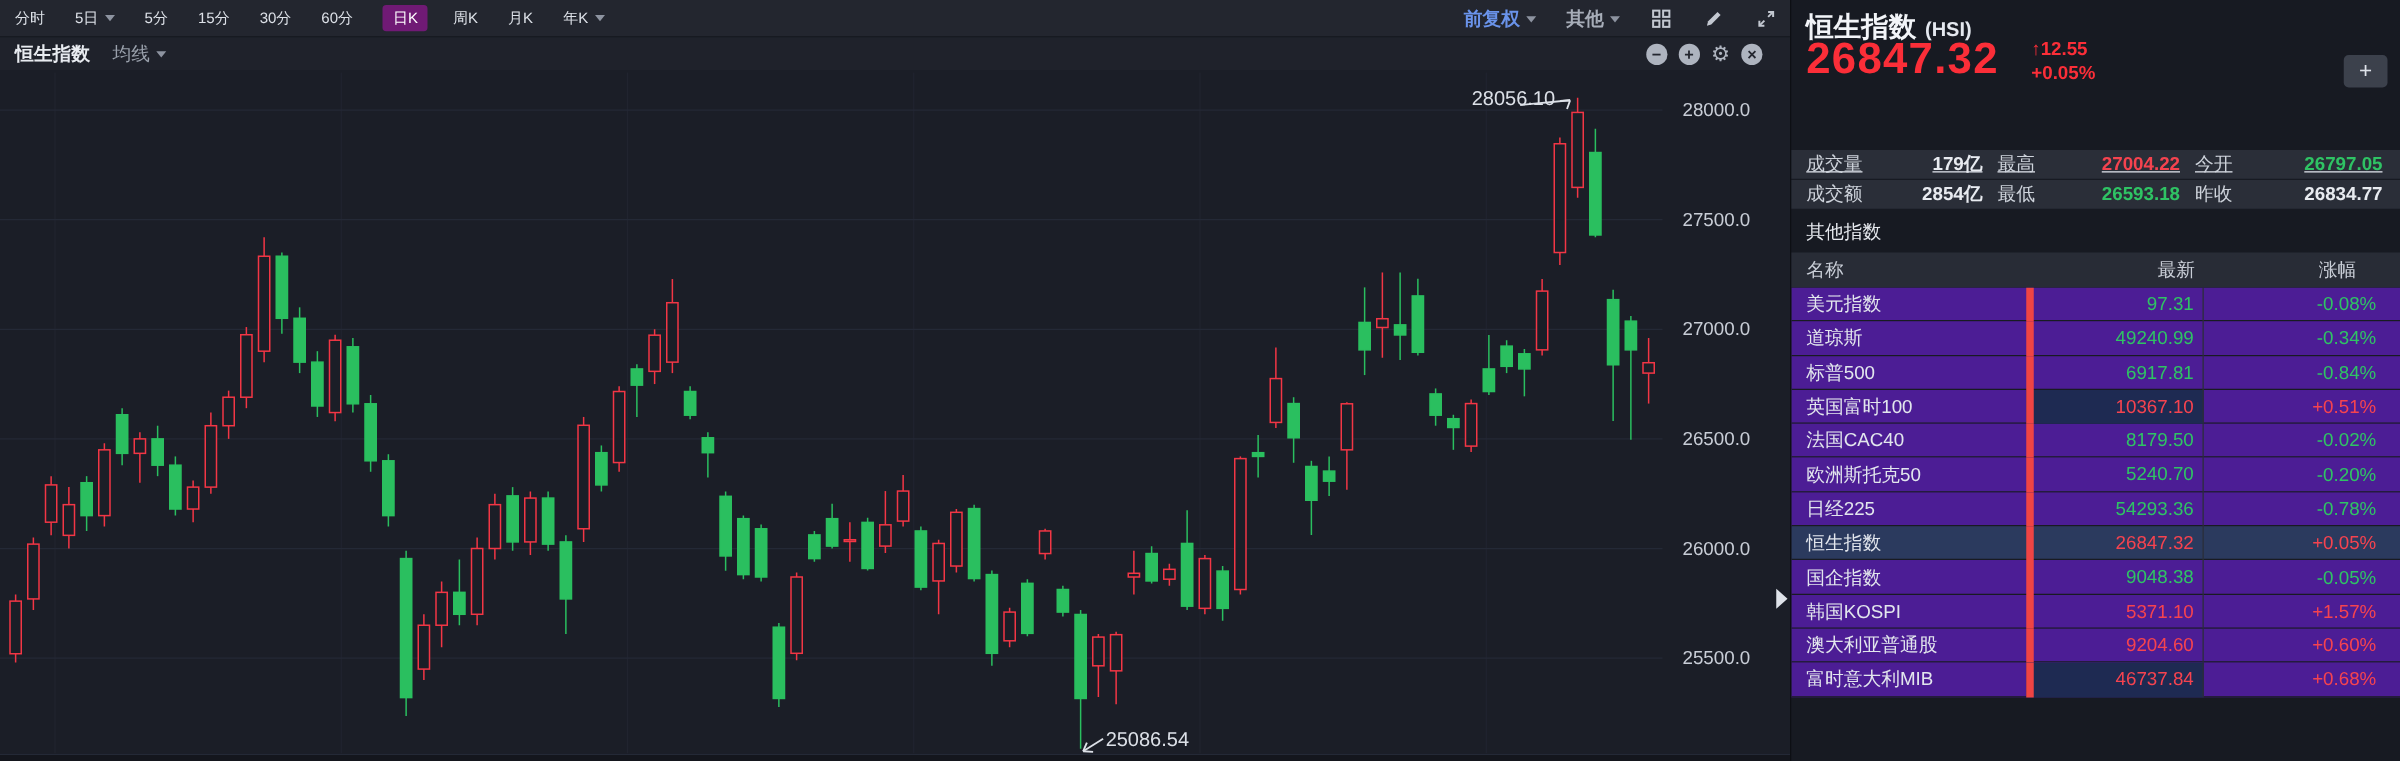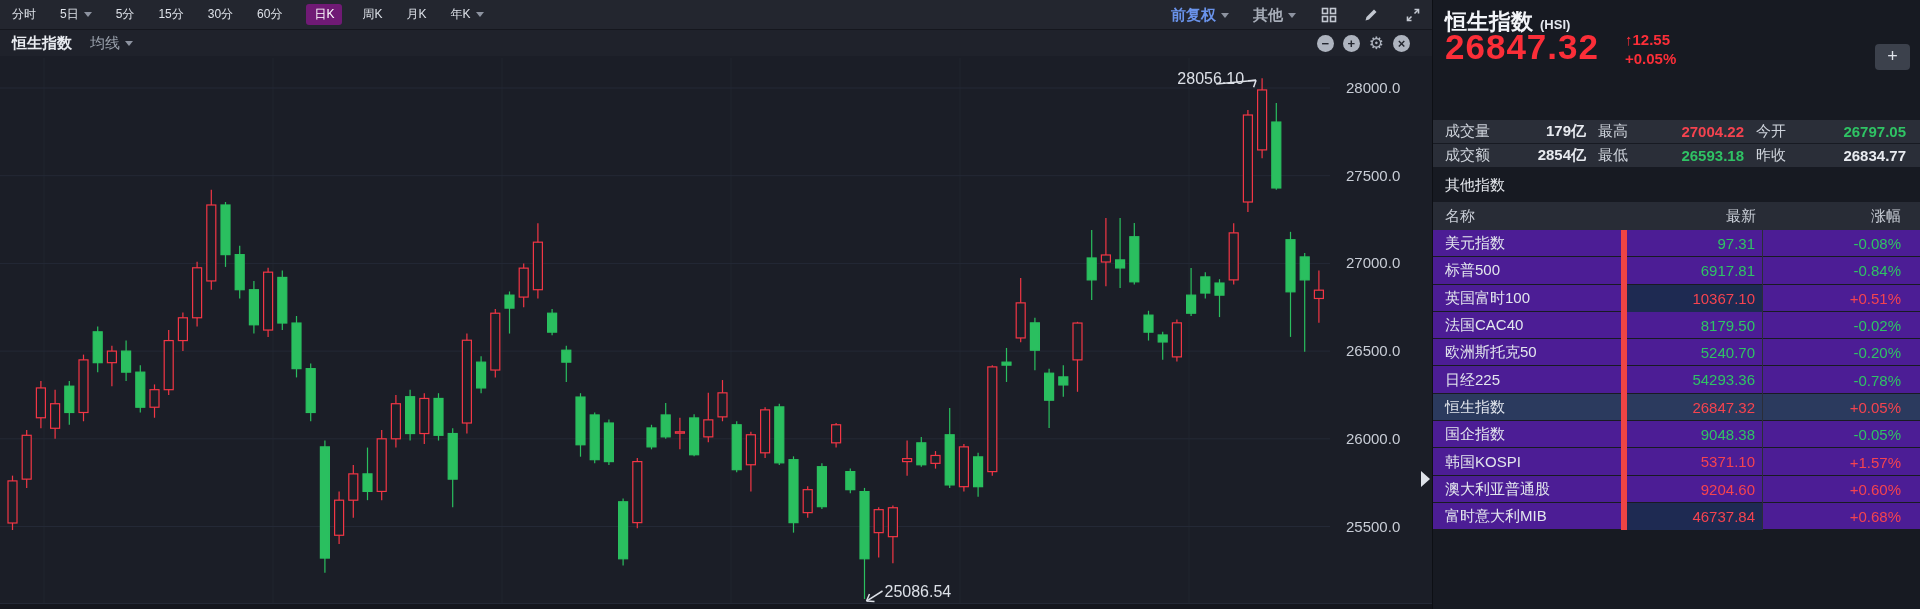--- a/index.html
+++ b/index.html
@@ -36,37 +36,37 @@
              border-top:1px solid #242936; }
   .collapse-handle { position:absolute; left:1421px; top:471px; width:0; height:0;
       border-top:8px solid transparent; border-bottom:8px solid transparent;
       border-left:9px solid #dfe3ea; cursor:pointer; }
 
   
   .side { position:absolute; left:1432px; top:0; width:488px; height:609px; background:#171a22;
           border-left:1px solid #0d0f14; overflow:hidden; }
   .sym-row { position:absolute; left:12px; top:7px; display:flex; align-items:baseline; gap:7px; }
   .sym-title { font-size:22px; font-weight:bold; color:#f2f4f8; }
-  .sym-code { font-size:13px; font-weight:bold; color:#e4e8ef; }
+  .sym-code { font-size:16px; font-weight:bold; color:#e4e8ef; }
   .price-big { position:absolute; left:12px; top:27px; font-size:35px; font-weight:bold; color:#fb2e38; letter-spacing:1px; }
   .chg-block { position:absolute; left:192px; top:30px; color:#fb2e38; font-weight:bold; font-size:15px; line-height:19px; }
   .add-btn { position:absolute; right:10px; top:44px; width:35px; height:26px; background:#3c414c; border-radius:4px;
              color:#dfe3ea; font-size:18px; text-align:center; line-height:24px; cursor:pointer; }
   .sec-head { position:absolute; left:0; width:488px; font-size:15px; color:#e6e9ee; padding-left:12px; }
   .quote-row { position:absolute; left:0; width:488px; height:23px; background:#2a2e38;
                display:grid; grid-template-columns:64px 89px 54px 104px 54px 1fr; align-items:center; font-size:15px; }
   .quote-row .ql { color:#ced3db; padding-left:12px; }
   .quote-row .qv { text-align:right; font-weight:bold; }
   .quote-row .qv.last { padding-right:15px; }
   .c-up { color:#f5434f; } .c-down { color:#2fc364; } .c-white { color:#e8ebf0; }
 
   .tbl-head { position:absolute; left:0; top:202px; width:488px; height:28px; background:#282c36;
               display:grid; grid-template-columns:188px 142px 158px; align-items:center; font-size:15px; color:#c9ced7; }
   .tbl-head .h1 { padding-left:12px; } .tbl-head .h2 { text-align:right; padding-right:7px; }
-  .tbl-head .h3 { text-align:right; padding-right:20px; }
+  .tbl-head .h3 { text-align:right; padding-right:36px; }
   .tbl-body { position:absolute; left:0; top:230px; width:488px; height:379px; overflow:hidden; }
   .idx-row { width:488px; height:27.3px; display:grid; grid-template-columns:188px 142px 158px; align-items:center;
              font-size:15px; background:#4c1d95; border-bottom:1px solid #181b22; cursor:pointer; }
   .idx-row.hl { background:#2b3a5e; }
   .idx-row .nm { color:#e2e6ed; padding-left:12px; white-space:nowrap; overflow:hidden; }
   .idx-row .vl { text-align:right; padding-right:7px; height:100%; line-height:27.3px;
                  border-left:6px solid #ef4444; border-right:1px solid #2a2e38; }
   .idx-row .vl.flash { background:#1e2a52; }
   .idx-row .ch { text-align:right; padding-right:20px; }
 </style>
@@ -385,21 +385,21 @@
       <span class="sym-title">恒生指数</span>
       <span class="sym-code">(HSI)</span>
     </div>
     <div class="price-big">26847.32</div>
     <div class="chg-block">
       <div><span>↑</span><span>12.55</span></div>
       <div>+0.05%</div>
     </div>
     <div class="add-btn">+</div>
 
-    <div class="quote-row" style="top:120px;" id="quote-row-0">
+    <div class="quote-row" style="top:120px;text-decoration:underline;" id="quote-row-0">
         <span class="ql">成交量</span>
         <span class="qv c-white">179亿</span>
         <span class="ql">最高</span>
         <span class="qv c-up">27004.22</span>
         <span class="ql">今开</span>
         <span class="qv c-down last">26797.05</span>
       </div>
     <div class="quote-row" style="top:144px;" id="quote-row-1">
         <span class="ql">成交额</span>
         <span class="qv c-white">2854亿</span>
@@ -416,20 +416,25 @@
       <span class="h2">最新</span>
       <span class="h3">涨幅</span>
     </div>
     <div class="tbl-body" id="idx-body">
         <div class="idx-row">
           <span class="nm">美元指数</span>
           <span class="vl c-down">97.31</span>
           <span class="ch c-down">-0.08%</span>
         </div>
         <div class="idx-row">
+          <span class="nm">道琼斯</span>
+          <span class="vl c-down">49240.99</span>
+          <span class="ch c-down">-0.34%</span>
+        </div>
+        <div class="idx-row">
           <span class="nm">标普500</span>
           <span class="vl c-down">6917.81</span>
           <span class="ch c-down">-0.84%</span>
         </div>
         <div class="idx-row">
           <span class="nm">英国富时100</span>
           <span class="vl c-up flash">10367.10</span>
           <span class="ch c-up">+0.51%</span>
         </div>
         <div class="idx-row">

